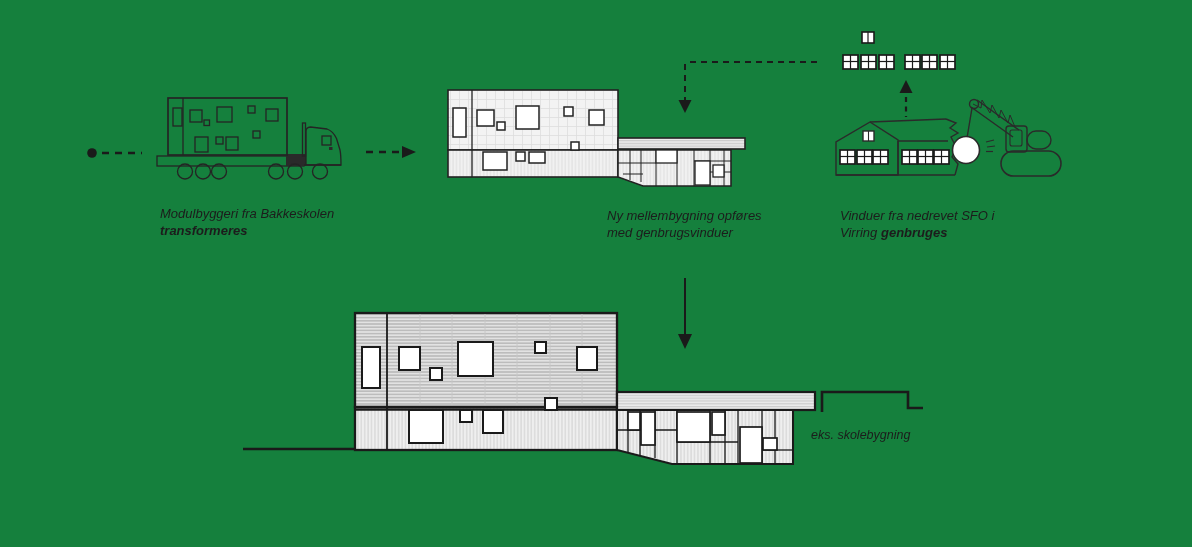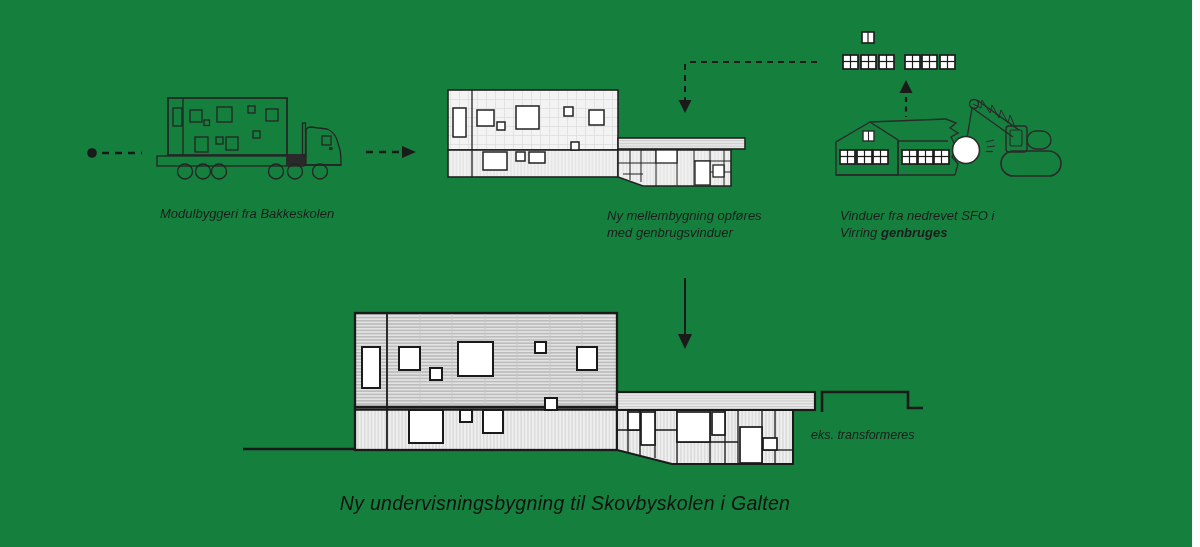--- a/index.html
+++ b/index.html
@@ -270,32 +270,32 @@
         <rect x="740" y="427" width="22" height="36"></rect>
         <rect x="763" y="438" width="14" height="12"></rect>
       </g>
 
       <path d="M822,412 V392 H908 V408 H923" stroke-width="2.6"></path>
     </g>
   </svg>
 
   <div class="caption" style="left:160px;top:206px">
     <div>Modulbyggeri fra Bakkeskolen</div>
+    <div><b>transformeres</b></div>
   </div>
 
   <div class="caption" style="left:840px;top:208px">
     <div>Vinduer fra nedrevet SFO i</div>
     <div>
       <span>Virring</span>
       <b>genbruges</b>
     </div>
   </div>
 
   <div class="caption" style="left:607px;top:208px">
     <div>Ny mellembygning opføres</div>
     <div>med genbrugsvinduer</div>
   </div>
 
-  <div class="small-label" style="left:811px;top:428px">eks. transformeres</div>
-
-  <div class="main-title">Ny undervisningsbygning til Skovbyskolen i Galten</div>
+  <div class="small-label" style="left:811px;top:428px">eks. skolebygning</div>
+
 
 </div>
 
 </body></html>

